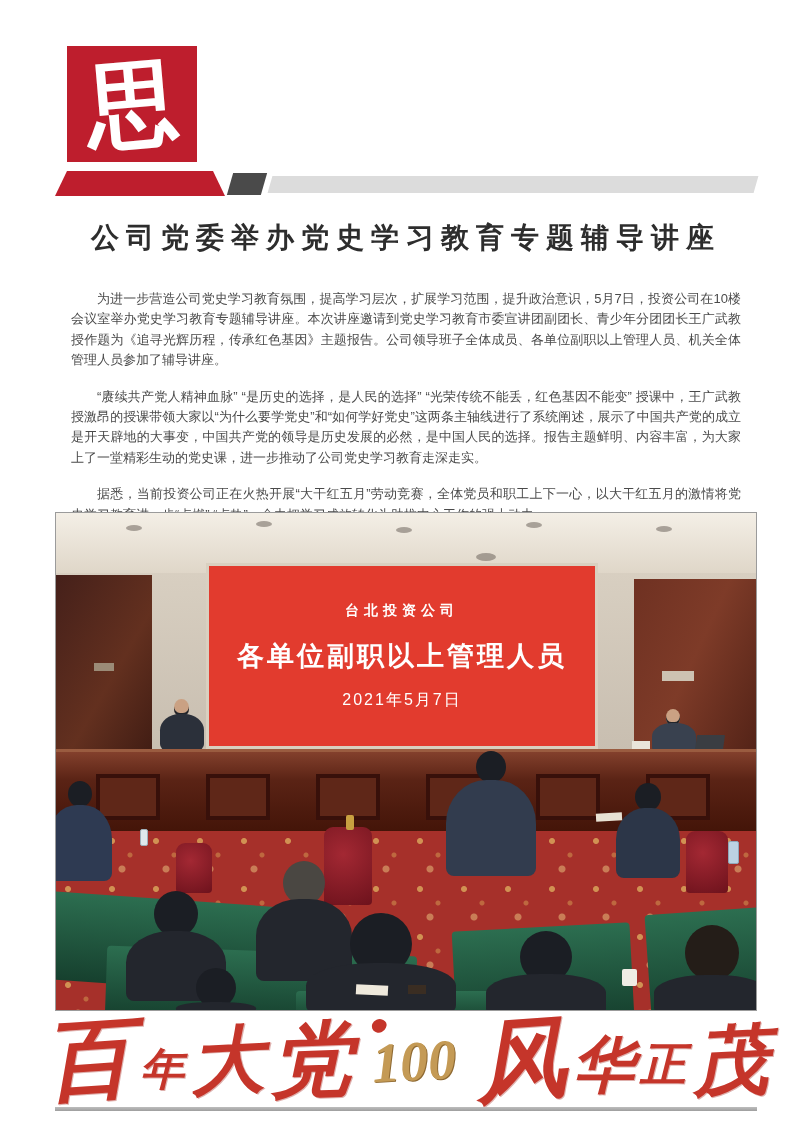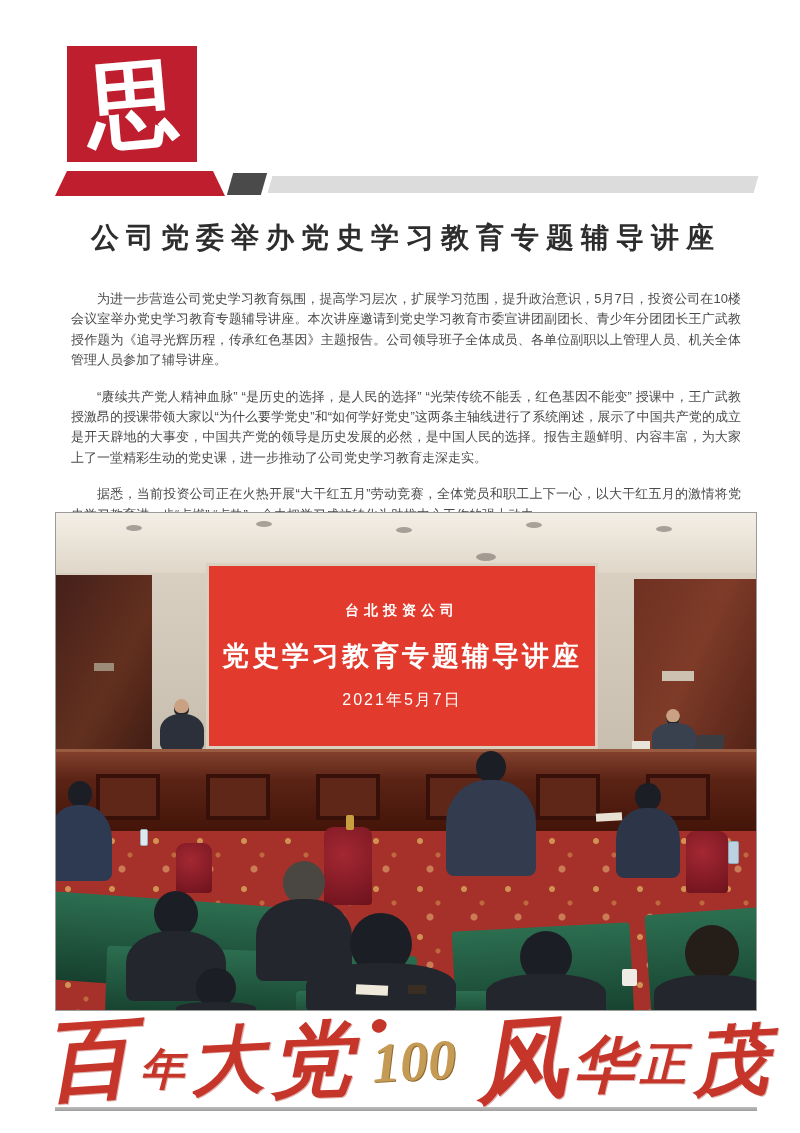--- a/index.html
+++ b/index.html
@@ -171,21 +171,21 @@
     <div class="ph ph-wall"></div>
     <div class="ph ph-wood-left">
       <div class="plate"></div>
     </div>
     <div class="ph ph-wood-right">
       <div class="sign"></div>
     </div>
 
     <div class="ph ph-screen">
       <div class="scr-1">台北投资公司</div>
-      <div class="scr-2">党史学习教育专题辅导讲座</div>
+      <div class="scr-2">各单位副职以上管理人员</div>
       <div class="scr-3">2021年5月7日</div>
     </div>
 
     <div class="ph speaker-head" style="left:118px; top:186px; width:15px; height:17px;"></div>
     <div class="ph" style="left:104px; top:201px; width:44px; height:36px; background:#2b303a; border-radius:45% 45% 6px 6px;"></div>
     <div class="ph speaker-head" style="left:610px; top:196px; width:14px; height:16px;"></div>
 
     <div class="ph" style="left:596px; top:210px; width:44px; height:30px; background:#39414f; border-radius:45% 45% 6px 6px;"></div>
     <div class="ph ph-laptop" style="left:640px; top:222px; width:28px; height:15px;"></div>
     <div class="ph ph-card" style="left:576px; top:228px; width:18px; height:9px;"></div>

